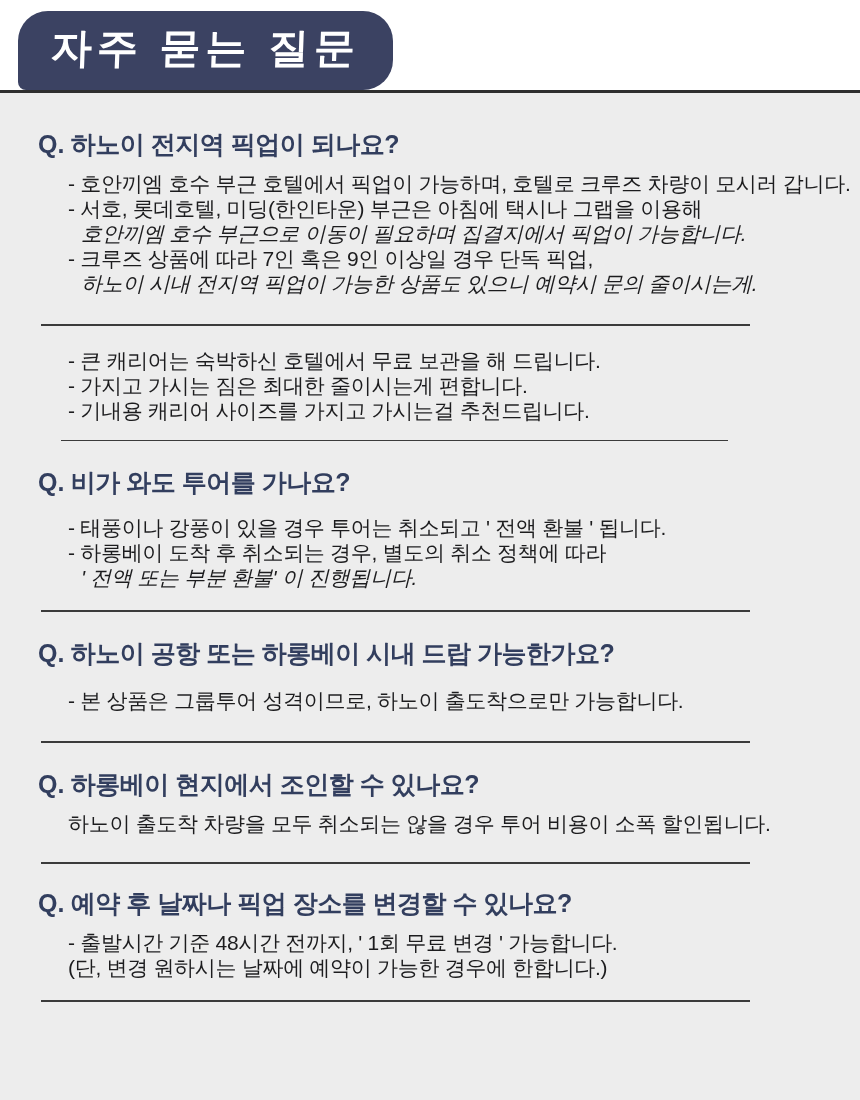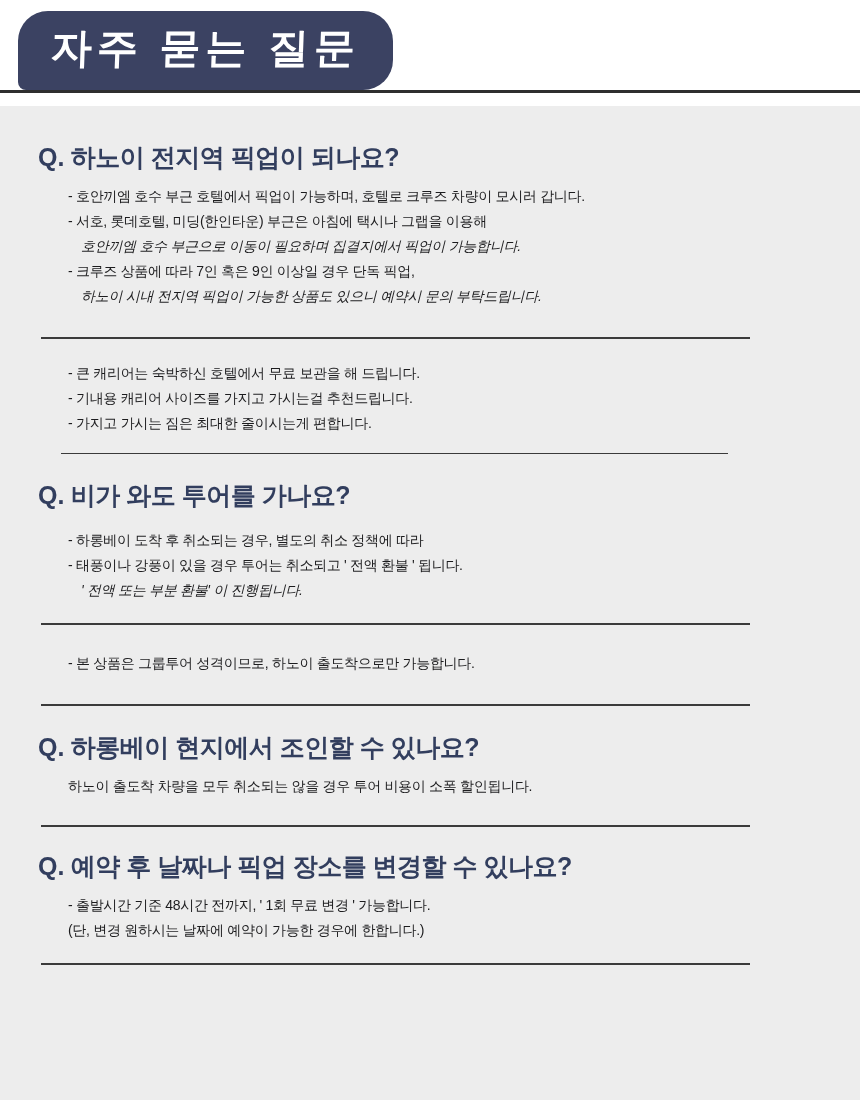--- a/index.html
+++ b/index.html
@@ -52,40 +52,40 @@
     white-space:nowrap;
     padding-bottom:4px;
   }
   
   .content{
     width:860px;
     height:1007px;
     background:var(--content-bg);
   }
   .faq-section{padding-top:26px;}
-  .faq-section:nth-of-type(1){padding-top:36px;margin-top:13px;}
+  .faq-section:nth-of-type(1){padding-top:36px;}
   .faq-section:nth-of-type(2){padding-top:22px;}
   .faq-section:nth-of-type(6){padding-top:24px;}
   .q-heading{
     margin:0 0 12px 38px;
     color:var(--heading);
     font-size:25px;
     line-height:30px;
     font-weight:bold;
     letter-spacing:-0.5px;
     white-space:nowrap;
   }
   .faq-section:nth-of-type(3) .q-heading{margin-bottom:18px;}
   .faq-section:nth-of-type(4) .q-heading{margin-bottom:20px;}
   .faq-section:nth-of-type(5) .q-heading{}
   .q-heading .qmark{letter-spacing:0;}
   .answers{margin-left:68px;}
   .ans{
     color:var(--body-text);
-    font-size:14px;
+    font-size:21px;
     line-height:25px;
     letter-spacing:-0.3px;
     white-space:nowrap;
   }
   .ans.indent-1{padding-left:13px;font-style:italic;}
   .divider{
     border:none;
     border-top:2px solid var(--divider);
     width:709px;
     margin:20px 0 0 41px;
@@ -106,45 +106,46 @@
 </div>
 
 <div class="content">
   <section class="faq-section">
     <h2 class="q-heading"><span class="qmark">Q.</span> <span class="q-text">하노이 전지역 픽업이 되나요?</span></h2>
     <div class="answers">
         <p class="ans indent-0">- 호안끼엠 호수 부근 호텔에서 픽업이 가능하며, 호텔로 크루즈 차량이 모시러 갑니다.</p>
         <p class="ans indent-0">- 서호, 롯데호텔, 미딩(한인타운) 부근은 아침에 택시나 그랩을 이용해</p>
         <p class="ans indent-1">호안끼엠 호수 부근으로 이동이 필요하며 집결지에서 픽업이 가능합니다.</p>
         <p class="ans indent-0">- 크루즈 상품에 따라 7인 혹은 9인 이상일 경우 단독 픽업,</p>
-        <p class="ans indent-1">하노이 시내 전지역 픽업이 가능한 상품도 있으니 예약시 문의 부탁드립니다.</p>
+        <p class="ans indent-1">하노이 시내 전지역 픽업이 가능한 상품도 있으니 예약시 문의 줄이시는게.</p>
       </div>
     <hr class="divider">
   </section>
 
   <section class="faq-section">
     <div class="answers">
         <p class="ans indent-0">- 큰 캐리어는 숙박하신 호텔에서 무료 보관을 해 드립니다.</p>
+        <p class="ans indent-0">- 가지고 가시는 짐은 최대한 줄이시는게 편합니다.</p>
         <p class="ans indent-0">- 기내용 캐리어 사이즈를 가지고 가시는걸 추천드립니다.</p>
-        <p class="ans indent-0">- 가지고 가시는 짐은 최대한 줄이시는게 편합니다.</p>
       </div>
     <hr class="divider">
   </section>
 
   <section class="faq-section">
     <h2 class="q-heading"><span class="qmark">Q.</span> <span class="q-text">비가 와도 투어를 가나요?</span></h2>
     <div class="answers">
+        <p class="ans indent-0">- 태풍이나 강풍이 있을 경우 투어는 취소되고 ' 전액 환불 ' 됩니다.</p>
         <p class="ans indent-0">- 하롱베이 도착 후 취소되는 경우, 별도의 취소 정책에 따라</p>
-        <p class="ans indent-0">- 태풍이나 강풍이 있을 경우 투어는 취소되고 ' 전액 환불 ' 됩니다.</p>
         <p class="ans indent-1">' 전액 또는 부분 환불' 이 진행됩니다.</p>
       </div>
     <hr class="divider">
   </section>
 
   <section class="faq-section">
+    <h2 class="q-heading"><span class="qmark">Q.</span> <span class="q-text">하노이 공항 또는 하롱베이 시내 드랍 가능한가요?</span></h2>
     <div class="answers">
         <p class="ans indent-0">- 본 상품은 그룹투어 성격이므로, 하노이 출도착으로만 가능합니다.</p>
       </div>
     <hr class="divider">
   </section>
 
   <section class="faq-section">
     <h2 class="q-heading"><span class="qmark">Q.</span> <span class="q-text">하롱베이 현지에서 조인할 수 있나요?</span></h2>
     <div class="answers">
         <p class="ans indent-0">하노이 출도착 차량을 모두 취소되는 않을 경우 투어 비용이 소폭 할인됩니다.</p>

